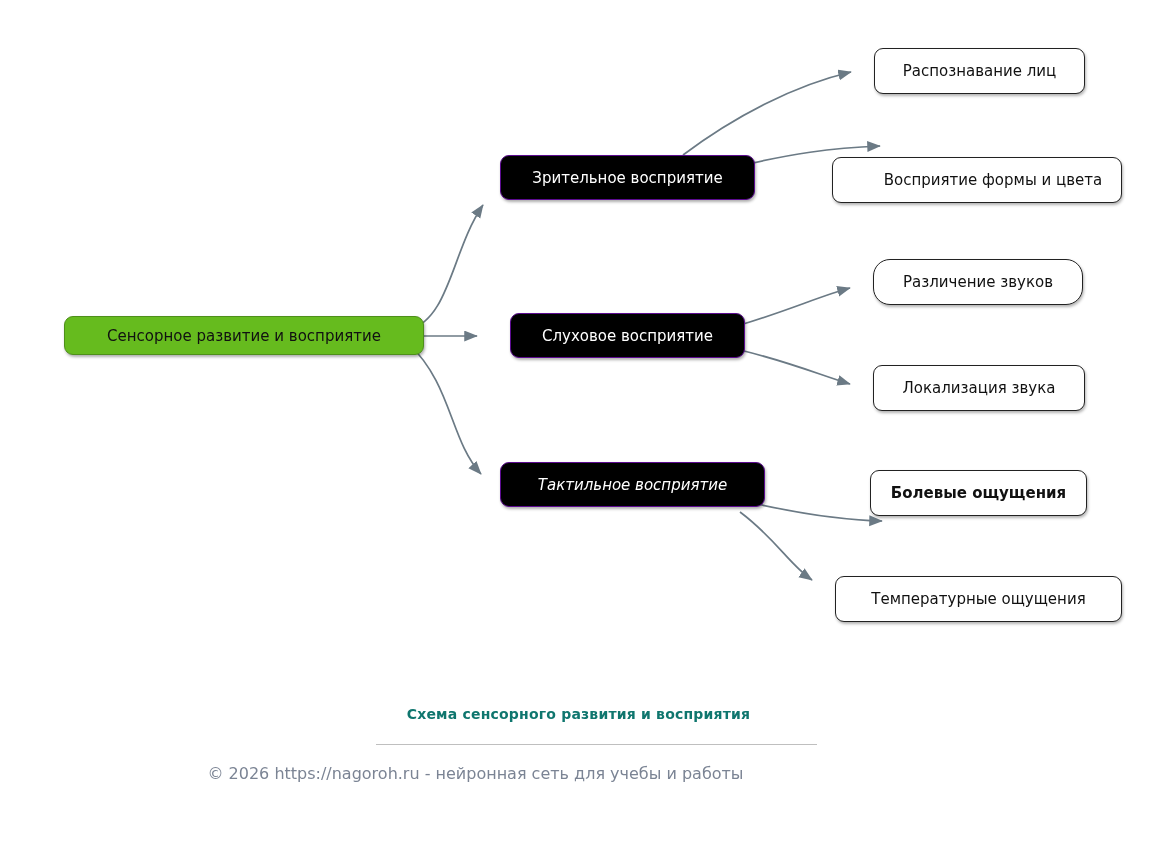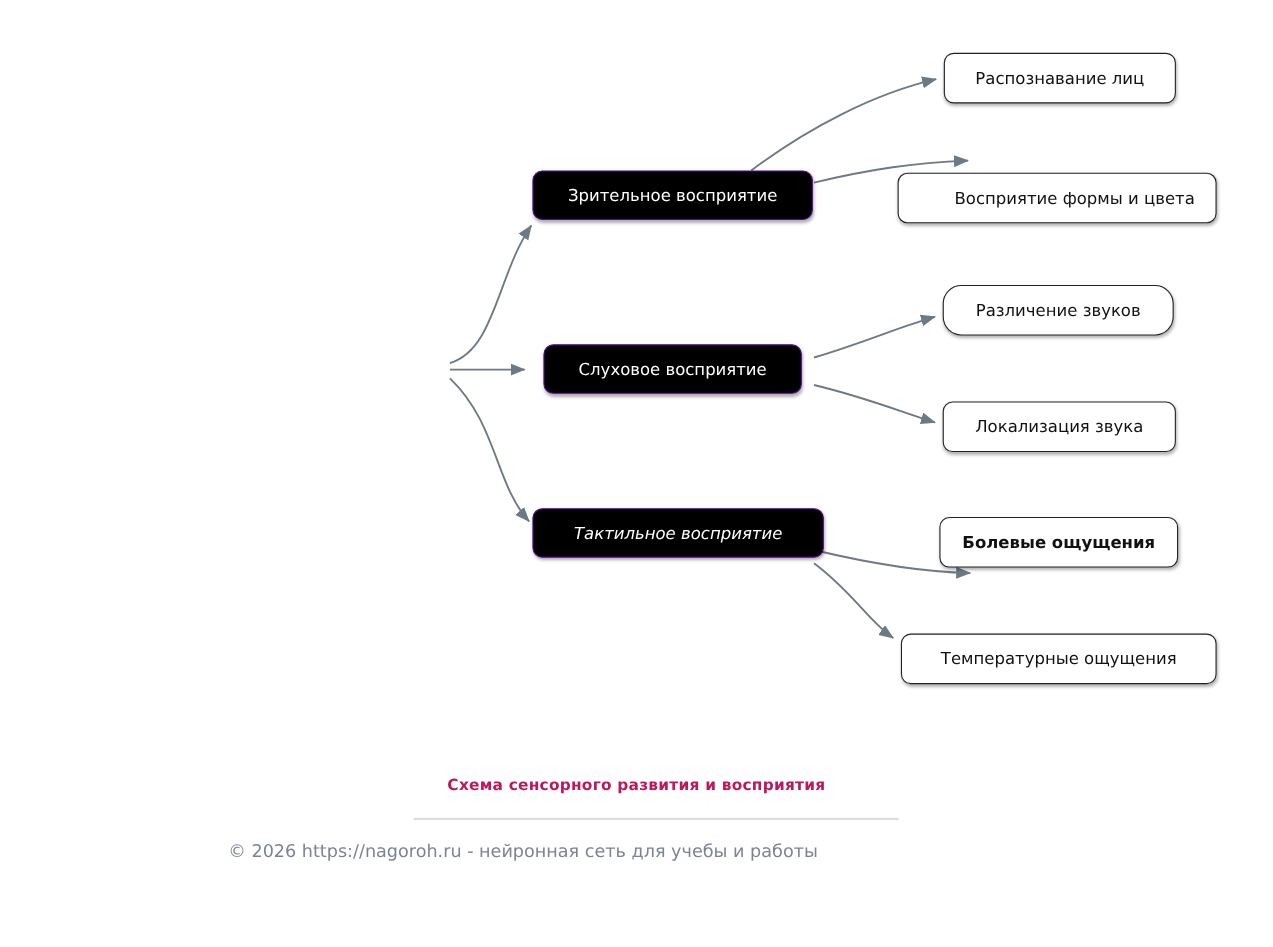--- a/index.html
+++ b/index.html
@@ -26,20 +26,21 @@
     position: absolute;
     box-sizing: border-box;
     display: flex;
     align-items: center;
     justify-content: center;
     text-align: center;
     font-size: 15px;
     line-height: 1.2;
     border-radius: 9px;
     white-space: nowrap;
+    margin-left: 16px;
   }
   .node.root {
     background: #66bb1e;
     border: 1.3px solid #4e8f1a;
     color: #111111;
     box-shadow: 1px 2px 3px rgba(0,0,0,0.32);
   }
   .node.branch {
     background: #000000;
     border: 1.3px solid #5c0b90;
@@ -53,21 +54,21 @@
     box-shadow: 1px 2px 3px rgba(0,0,0,0.30);
   }
   #caption {
     position: absolute;
     left: 0;
     top: 706px;
     width: 1157px;
     text-align: center;
     font-size: 14px;
     font-weight: bold;
-    color: #be185d;
+    color: #0f766e;
     letter-spacing: 0.2px;
   }
   #rule {
     position: absolute;
     left: 376px;
     top: 744px;
     width: 441px;
     height: 1px;
     background: #bfbfbf;
   }
@@ -98,20 +99,23 @@
       <path d="M409,344 C452,385 450,440 481,474"></path>
       <path d="M683,155 C735,116 795,85 851,72"></path>
       <path d="M740,166 C790,154 830,148 880,146"></path>
       <path d="M740,325 C790,310 820,296 850,288"></path>
       <path d="M740,350 C790,362 820,375 850,384"></path>
       <path d="M740,500 C790,512 840,520 882,521"></path>
       <path d="M740,512 C775,538 790,565 812,580"></path>
     </g>
   </svg>
 
+  <div class="node root" style="left:48px; top:316px; width:360px; height:39px;">
+    <span>Сенсорное развитие и восприятие</span>
+  </div>
 
   <div class="node branch" style="left:484px; top:155px; width:255px; height:45px;">
     <span>Зрительное восприятие</span>
   </div>
 
   <div class="node branch" style="left:494px; top:313px; width:235px; height:45px;">
     <span>Слуховое восприятие</span>
   </div>
 
   <div class="node branch" style="left:484px; top:462px; width:265px; height:45px;font-style:italic;">

